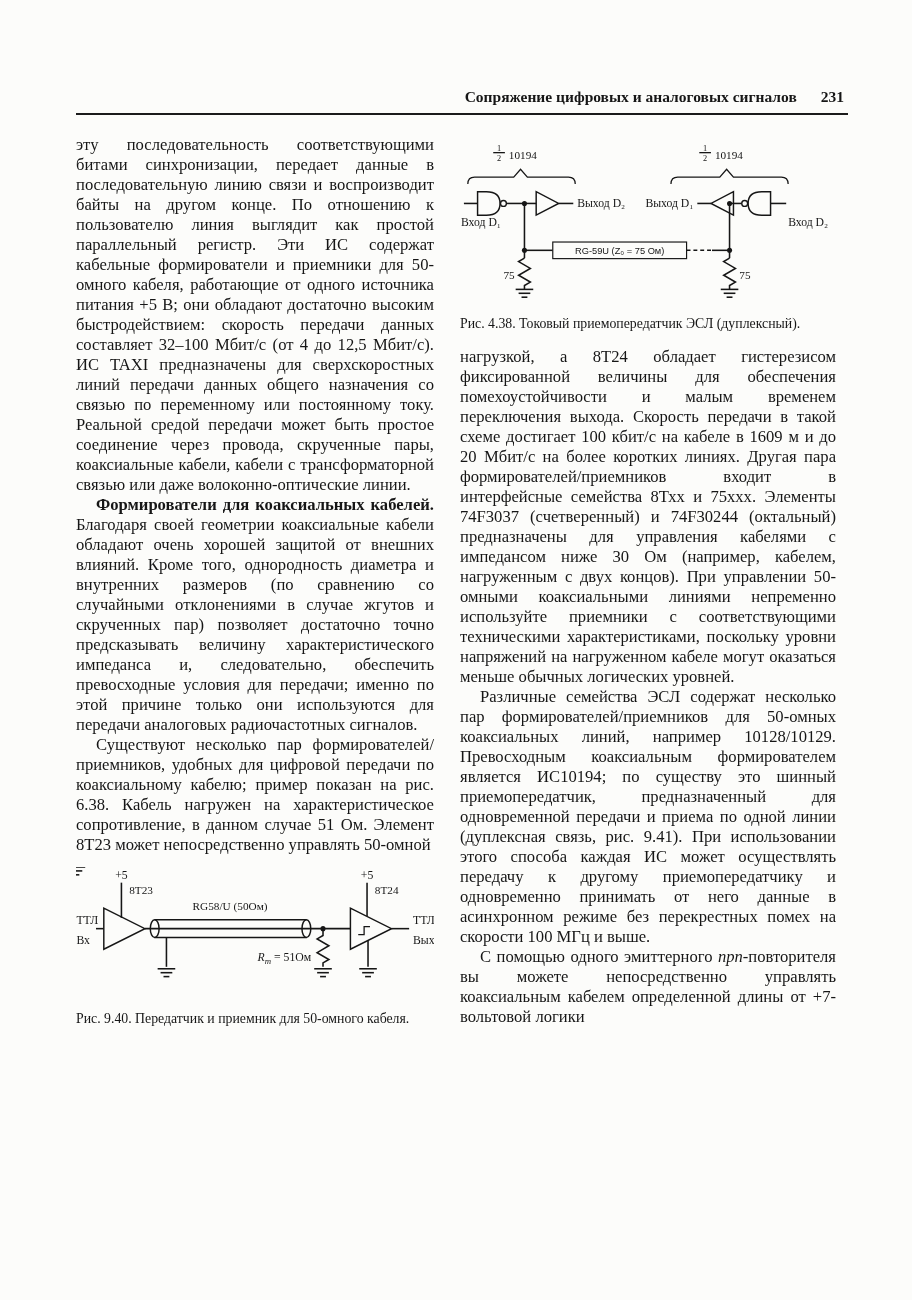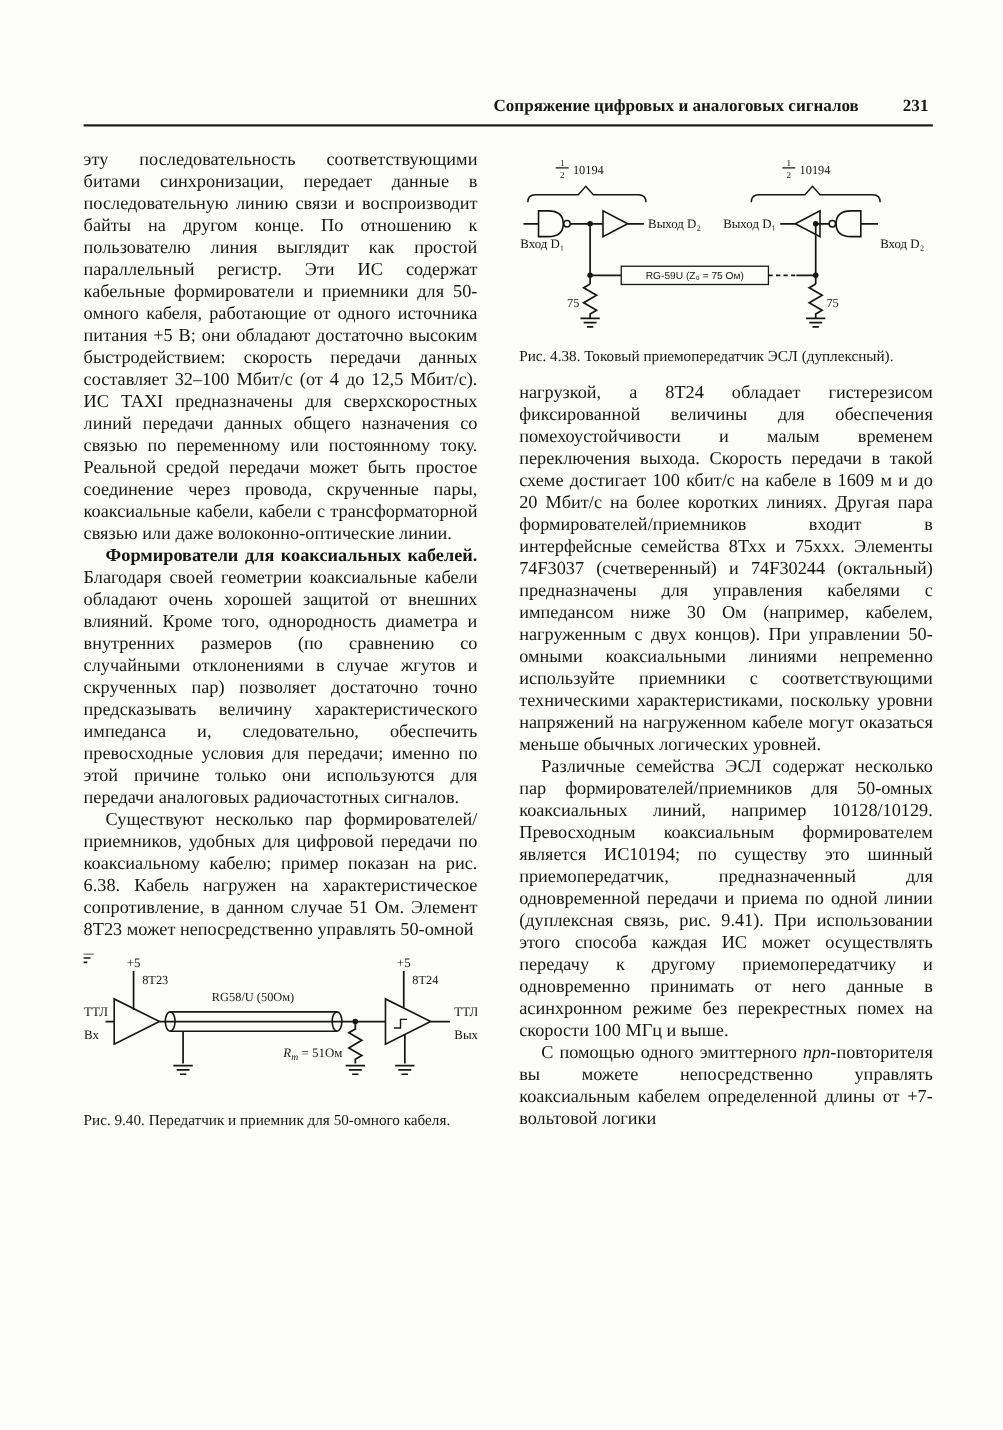--- a/index.html
+++ b/index.html
@@ -6,25 +6,25 @@
   html,body { width:912px; height:1300px; overflow:hidden; }
   body {
     background:#fcfcfa;
     color:#161616;
     font-family:"Liberation Serif","DejaVu Serif",serif;
   }
   .page { padding:88px 64px 0 76px; }
 
   .header {
     display:flex; justify-content:flex-end; align-items:baseline;
-    gap:40px; font-weight:bold; font-size:15.5px; padding:0 4px 7px 0;
+    gap:24px; font-weight:bold; font-size:15.5px; padding:0 4px 7px 0;
   }
   .rule { border-top:2px solid #1b1b1b; margin-bottom:20px; }
 
-  .columns { display:flex; gap:38px; }
+  .columns { display:flex; gap:26px; }
   .col-left  { width:358px; }
   .col-right { width:376px; }
 
   p.body-text {
     font-size:16.6px; line-height:20px; text-align:justify;
     hyphens:auto; -webkit-hyphens:auto;
   }
   p.indent { text-indent:20px; }
 
   .fig { margin-top:12px; }

